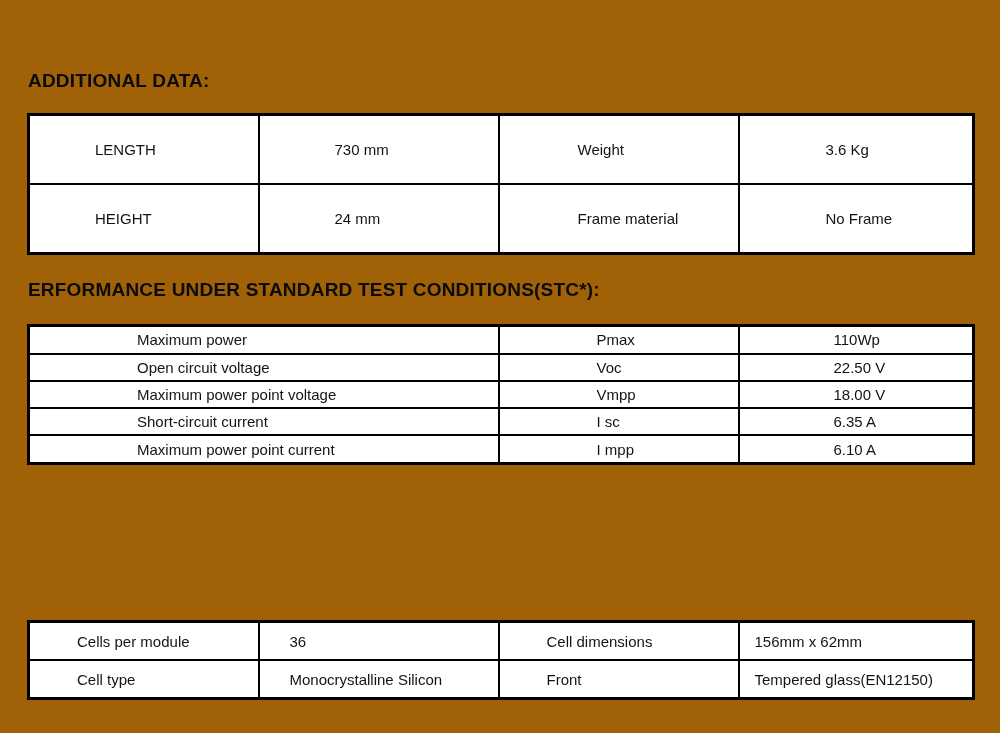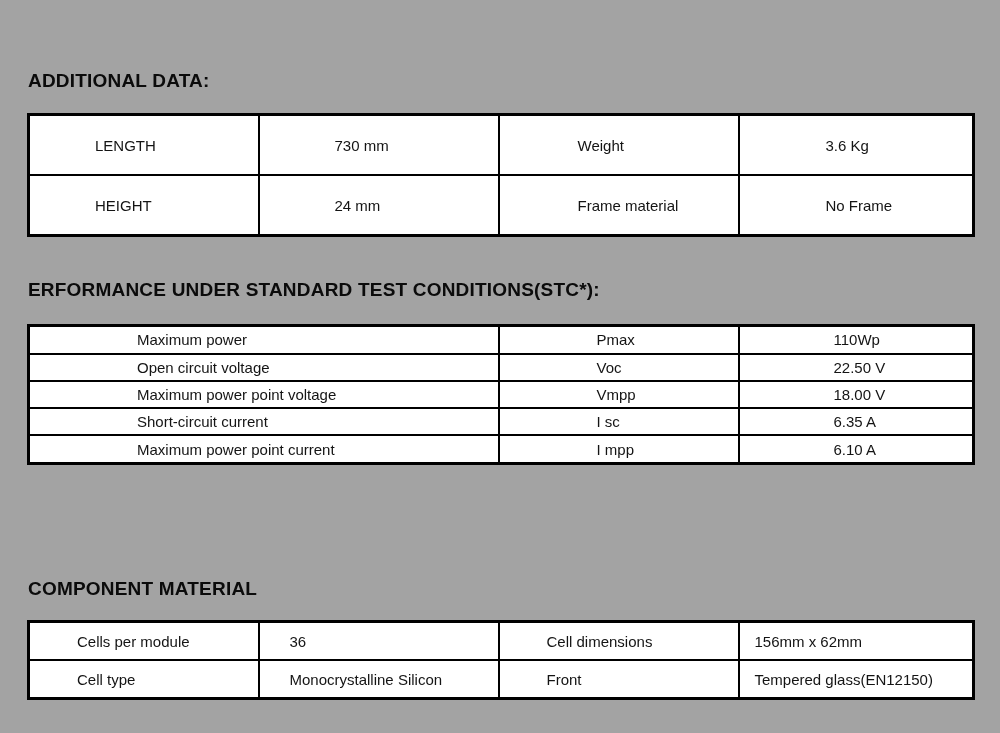--- a/index.html
+++ b/index.html
@@ -3,21 +3,21 @@
 <meta charset="utf-8">
 <style>
   * { box-sizing: border-box; }
   html, body { margin: 0; padding: 0; background: #ffffff; }
   body { font-family: "Liberation Sans", "DejaVu Sans", sans-serif; }
 
   .canvas {
     position: relative;
     width: 1000px;
     height: 733px;
-    background: #a3a3a3;
+    background: #a16207;
     color: #141414;
     overflow: hidden;
   }
 
   .heading {
     position: absolute;
     left: 28px;
     margin: 0;
     font-size: 19px;
     font-weight: 700;
@@ -40,21 +40,21 @@
   table.spec td {
     border: 2px solid #000000;
     font-size: 15px;
     color: #141414;
     vertical-align: middle;
     padding: 0 4px 0 0;
     white-space: nowrap;
     overflow: hidden;
   }
 
-  .t1 { top: 113px; width: 945px; height: 124px; }
+  .t1 { top: 113px; width: 945px; height: 142px; }
   .t2 { top: 324px; width: 945px; height: 141px; }
   .t3 { top: 620px; width: 945px; height: 80px; }
 
   .t1 td:nth-child(1) { padding-left: 65px; }
   .t1 td:nth-child(2) { padding-left: 75px; }
   .t1 td:nth-child(3) { padding-left: 78px; }
   .t1 td:nth-child(4) { padding-left: 86px; }
 
   .t2 td:nth-child(1) { padding-left: 107px; }
   .t2 td:nth-child(2) { padding-left: 97px; }
@@ -125,21 +125,20 @@
         <td>6.35 A</td>
       </tr>
       <tr>
         <td>Maximum power point current</td>
         <td>I mpp</td>
         <td>6.10 A</td>
       </tr>
     </tbody>
   </table>
 
-  <h2 class="heading heading-3">COMPONENT MATERIAL</h2>
 
   <table class="spec t3">
     <colgroup>
       <col style="width:230px">
         <col style="width:240px">
         <col style="width:240px">
         <col style="width:235px">
     </colgroup>
     <tbody>
       <tr>

